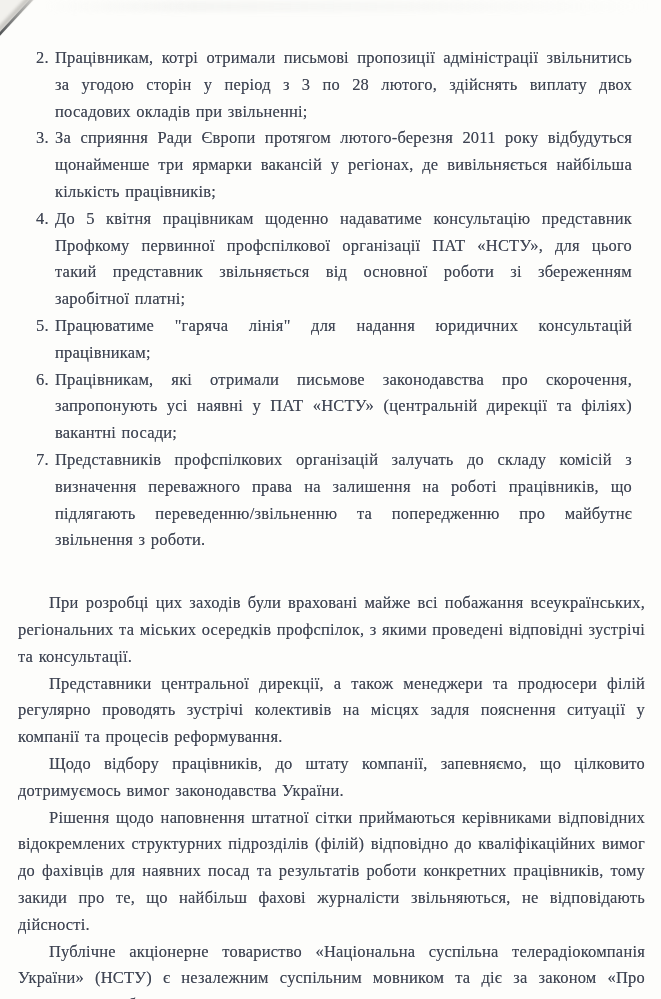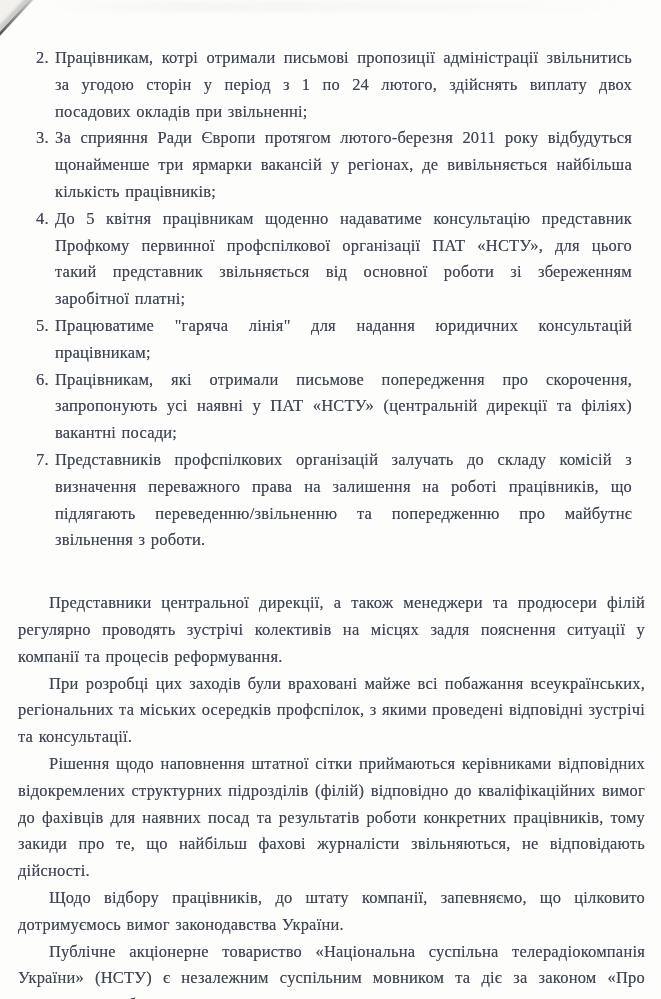--- a/index.html
+++ b/index.html
@@ -99,53 +99,53 @@
     <line x1="31" y1="-4" x2="-6" y2="35" stroke="#b9b7b2" stroke-width="5" filter="url(#soft)" opacity="0.7"></line>
     <line x1="34" y1="-3" x2="-3" y2="37" stroke="url(#foldg)" stroke-width="2.6"></line>
   </svg>
 
   <div class="content">
 
     <div class="numbered-list">
 
       <div class="list-item">
         <span class="item-number">2.</span>
-        <span class="item-text">Працівникам, котрі отримали письмові пропозиції адміністрації звільнитись за угодою сторін у період з 1 по 24 лютого, здійснять виплату двох посадових окладів при звільненні;</span>
+        <span class="item-text">Працівникам, котрі отримали письмові пропозиції адміністрації звільнитись за угодою сторін у період з 3 по 28 лютого, здійснять виплату двох посадових окладів при звільненні;</span>
       </div>
 
       <div class="list-item">
         <span class="item-number">3.</span>
         <span class="item-text">За сприяння Ради Європи протягом лютого-березня 2011 року відбудуться щонайменше три ярмарки вакансій у регіонах, де вивільняється найбільша кількість працівників;</span>
       </div>
 
       <div class="list-item">
         <span class="item-number">4.</span>
         <span class="item-text">До 5 квітня працівникам щоденно надаватиме консультацію представник Профкому первинної профспілкової організації ПАТ «НСТУ», для цього такий представник звільняється від основної роботи зі збереженням заробітної платні;</span>
       </div>
 
       <div class="list-item">
         <span class="item-number">5.</span>
         <span class="item-text">Працюватиме "гаряча лінія" для надання юридичних консультацій працівникам;</span>
       </div>
 
       <div class="list-item">
         <span class="item-number">6.</span>
-        <span class="item-text">Працівникам, які отримали письмове попередження про скорочення, запропонують усі наявні у ПАТ «НСТУ» (центральній дирекції та філіях) вакантні посади;</span>
+        <span class="item-text">Працівникам, які отримали письмове законодавства про скорочення, запропонують усі наявні у ПАТ «НСТУ» (центральній дирекції та філіях) вакантні посади;</span>
       </div>
 
       <div class="list-item">
         <span class="item-number">7.</span>
         <span class="item-text">Представників профспілкових організацій залучать до складу комісій з визначення переважного права на залишення на роботі працівників, що підлягають переведенню/звільненню та попередженню про майбутнє звільнення з роботи.</span>
       </div>
 
     </div>
 
     <div class="paragraphs">
+      <p>При розробці цих заходів були враховані майже всі побажання всеукраїнських, регіональних та міських осередків профспілок, з якими проведені відповідні зустрічі та консультації.</p>
       <p>Представники центральної дирекції, а також менеджери та продюсери філій регулярно проводять зустрічі колективів на місцях задля пояснення ситуації у компанії та процесів реформування.</p>
-      <p>При розробці цих заходів були враховані майже всі побажання всеукраїнських, регіональних та міських осередків профспілок, з якими проведені відповідні зустрічі та консультації.</p>
+      <p>Щодо відбору працівників, до штату компанії, запевняємо, що цілковито дотримуємось вимог законодавства України.</p>
       <p>Рішення щодо наповнення штатної сітки приймаються керівниками відповідних відокремлених структурних підрозділів (філій) відповідно до кваліфікаційних вимог до фахівців для наявних посад та результатів роботи конкретних працівників, тому закиди про те, що найбільш фахові журналісти звільняються, не відповідають дійсності.</p>
-      <p>Щодо відбору працівників, до штату компанії, запевняємо, що цілковито дотримуємось вимог законодавства України.</p>
       <p>Публічне акціонерне товариство «Національна суспільна телерадіокомпанія України» (НСТУ)  є незалежним суспільним мовником та діє за законом «Про Суспільне телебачення і радіомовлення України» від 17 квітня 2014 року.</p>
 
     </div>
 
   </div>
 </div>
 
 </body></html>

